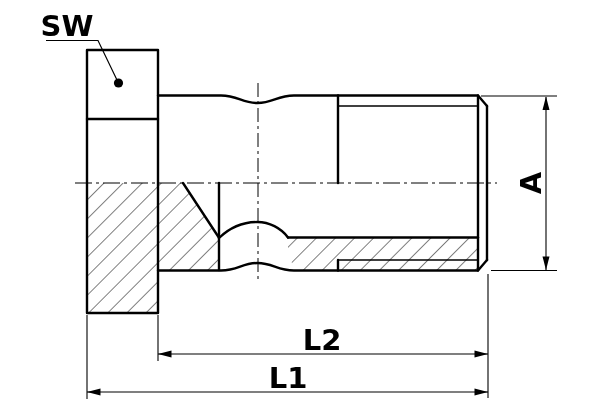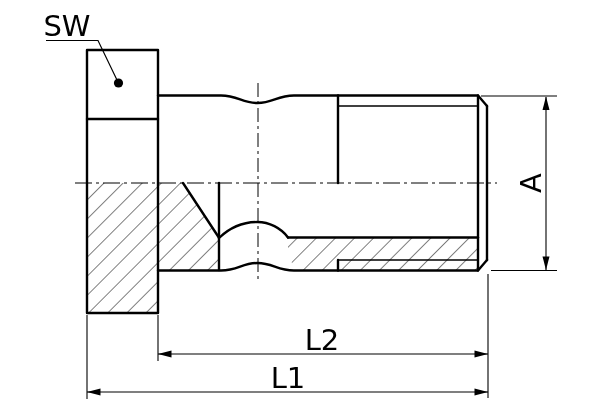--- a/index.html
+++ b/index.html
@@ -6,20 +6,21 @@
     margin: 0;
     padding: 0;
     background: #ffffff;
   }
   .canvas {
     position: relative;
     width: 600px;
     height: 400px;
     background: #ffffff;
     font-family: "DejaVu Sans", "Liberation Sans", sans-serif;
+    font-weight: bold;
   }
   svg { display: block; }
   text {
     font-family: "DejaVu Sans", "Liberation Sans", sans-serif;
     fill: #000000;
   }
   .dim-label { font-size: 29px; }
 </style>
 </head>
 <body>

